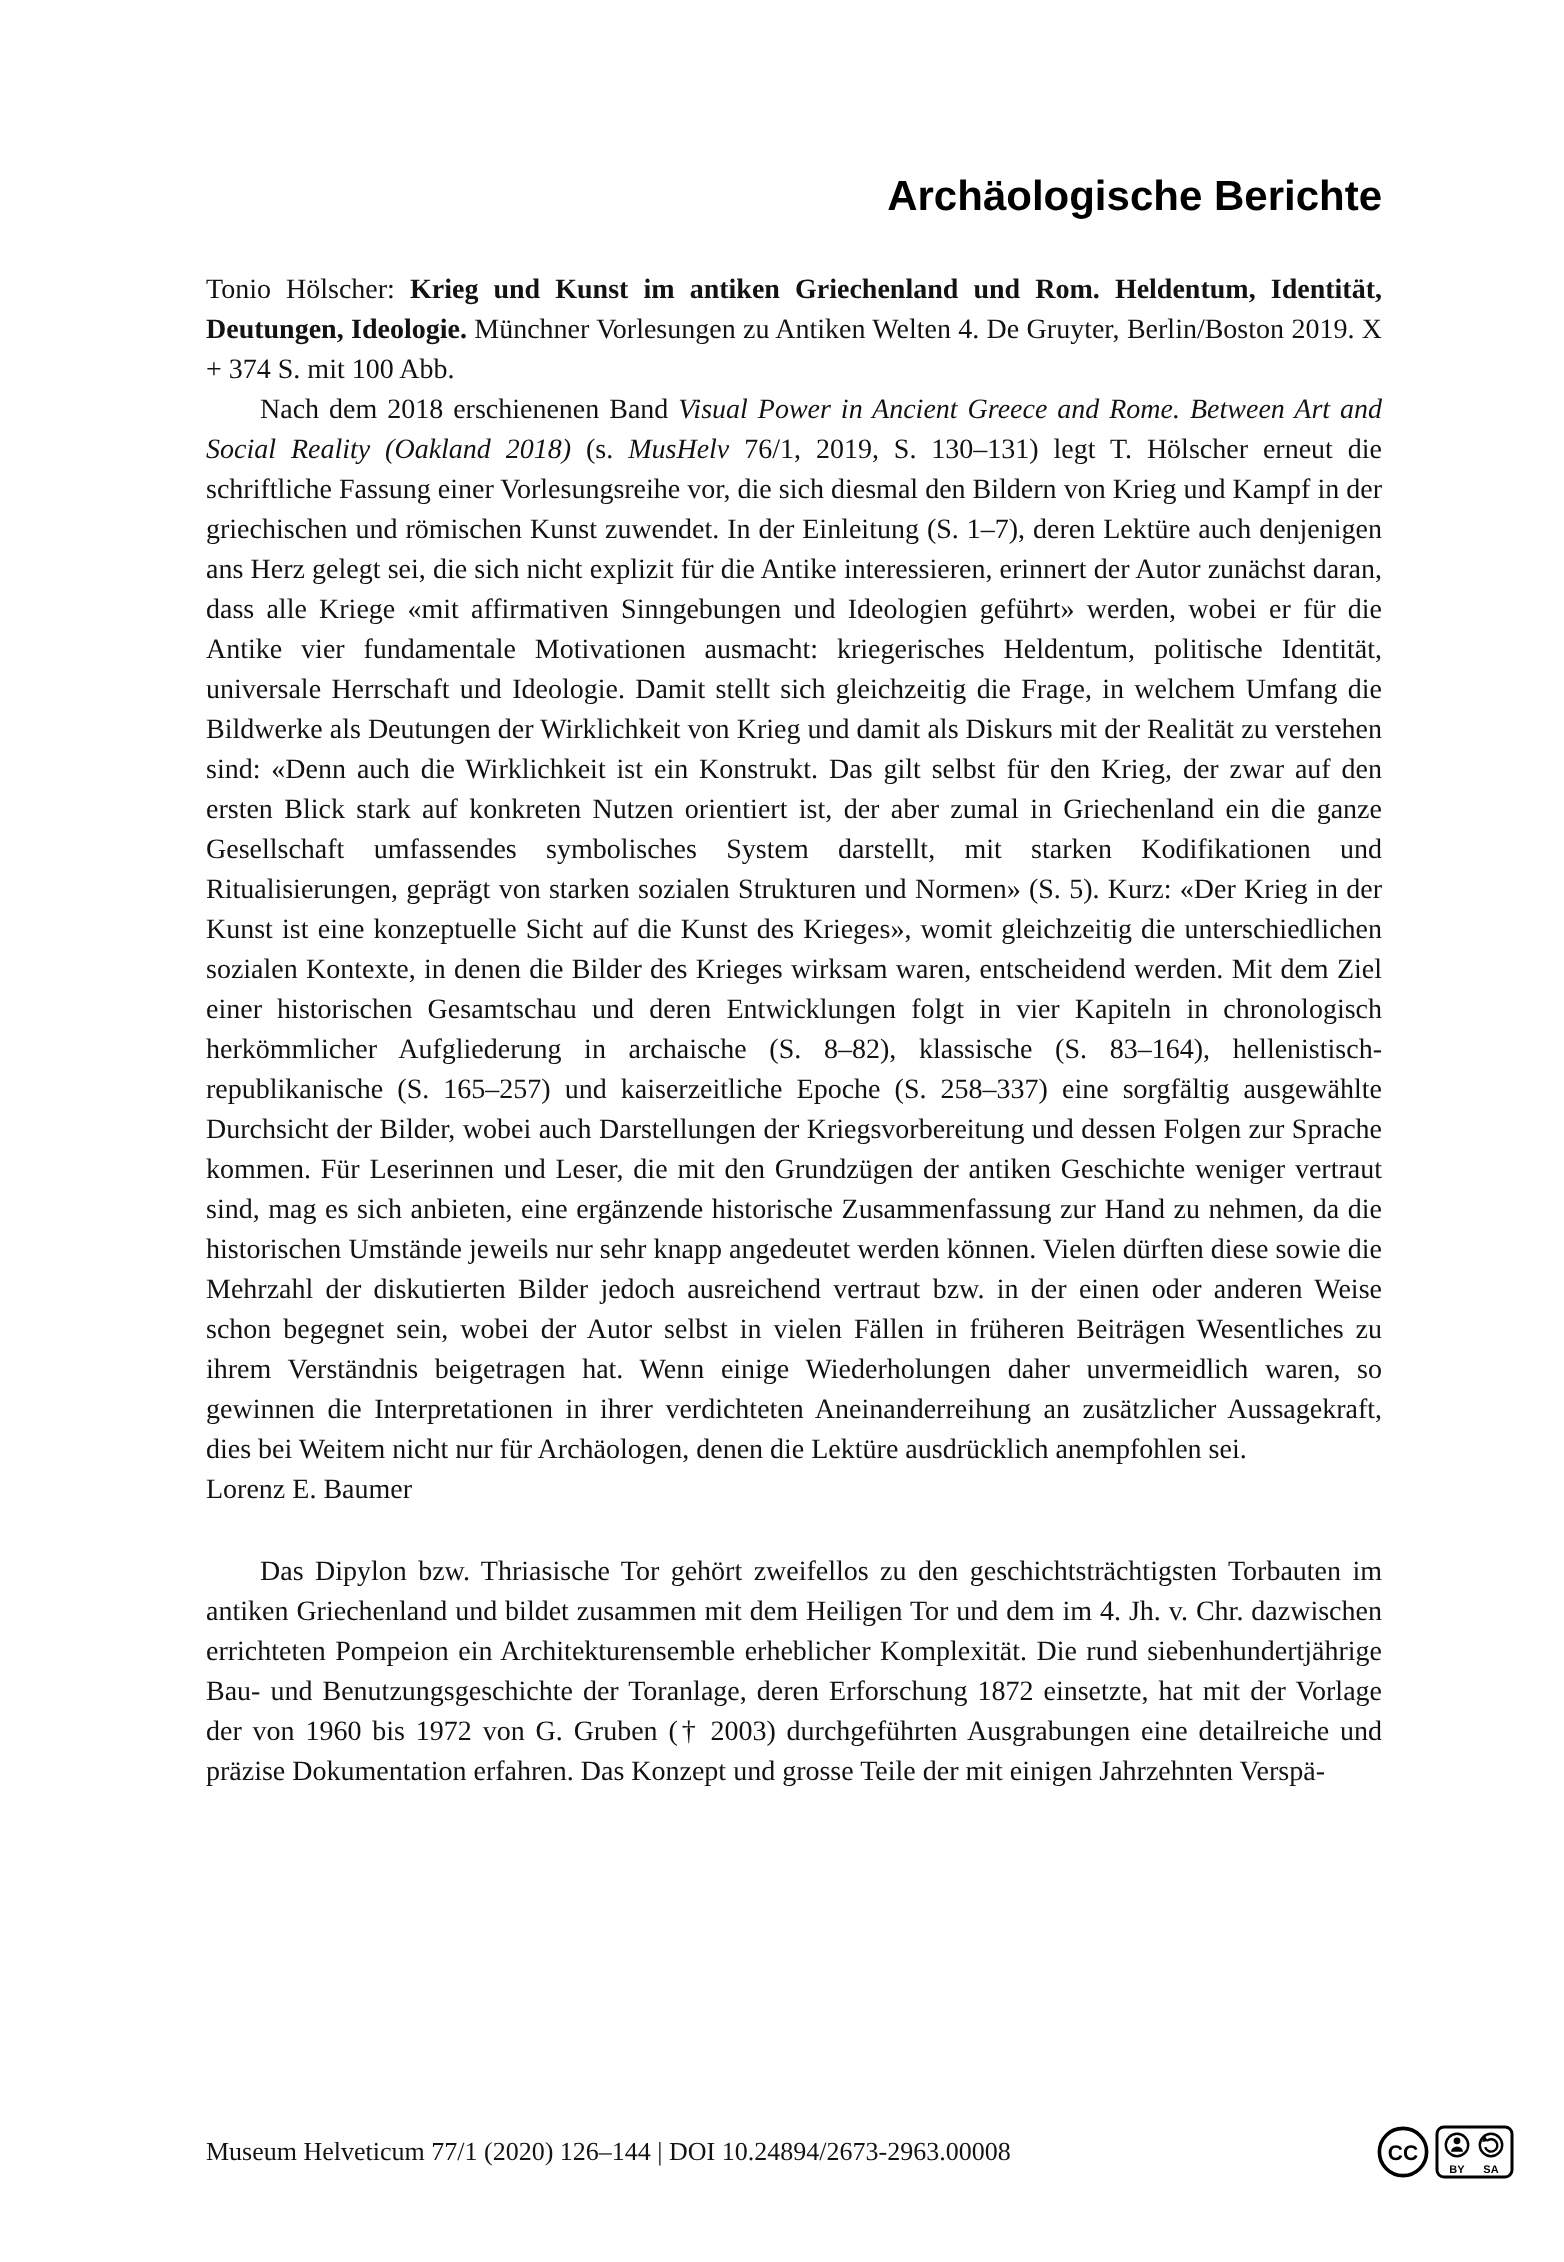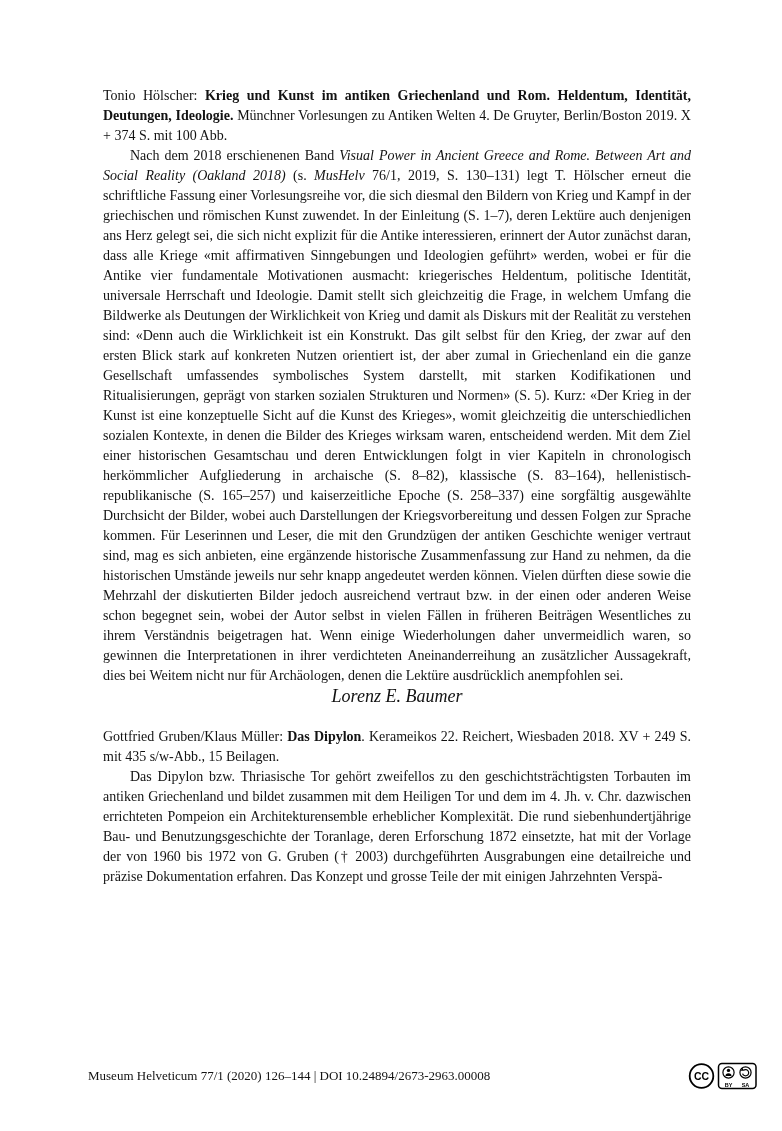--- a/index.html
+++ b/index.html
@@ -39,57 +39,56 @@
   p.bodypara {
     font-size: 14px;
     line-height: 20px;
     text-align: justify;
     text-indent: 27px;
     hyphens: auto;
     -webkit-hyphens: auto;
   }
   .i { font-style: italic; }
   .signature {
-    font-size: 18px;
+    font-size: 14px;
     line-height: 20px;
-    font-style: italic;
-    text-align: center;
+    text-align: left;
   }
   .review + .review { margin-top: 21px; }
   .footer {
     position: absolute;
-    left: 88px;
+    left: 103px;
     right: 25px;
     bottom: 40px;
     display: flex;
     justify-content: space-between;
     align-items: center;
   }
   .footer-text {
     font-size: 13px;
     line-height: 16px;
     color: #121212;
   }
   .cc-badge { display: block; }
 </style>
 </head>
 <body>
 
 <div class="page">
   <div class="content">
 
+    <h1 class="section-title">Archäologische Berichte</h1>
 
     <section class="review">
       <p class="ref"><span class="author">Tonio Hölscher: </span><span class="worktitle">Krieg und Kunst im antiken Griechenland und Rom. Heldentum, Identität, Deutungen, Ideologie.</span><span> Münchner Vorlesungen zu Antiken Welten 4. De Gruyter, Berlin/Boston 2019. X + 374 S. mit 100 Abb.</span></p>
       <p class="bodypara"><span>Nach dem 2018 erschienenen Band </span><span class="i">Visual Power in Ancient Greece and Rome. Between Art and Social Reality (Oakland 2018)</span><span> (s. </span><span class="i">MusHelv</span><span> 76/1, 2019, S. 130–131) legt T. Hölscher erneut die schriftliche Fassung einer Vorlesungsreihe vor, die sich diesmal den Bildern von Krieg und Kampf in der griechischen und römischen Kunst zuwendet. In der Einleitung (S. 1–7), deren Lektüre auch denjenigen ans Herz gelegt sei, die sich nicht explizit für die Antike interessieren, erinnert der Autor zunächst daran, dass alle Kriege «mit affirmativen Sinngebungen und Ideologien geführt» werden, wobei er für die Antike vier fundamentale Motivationen ausmacht: kriegerisches Heldentum, politische Identität, universale Herrschaft und Ideologie. Damit stellt sich gleichzeitig die Frage, in welchem Umfang die Bildwerke als Deutungen der Wirklichkeit von Krieg und damit als Diskurs mit der Realität zu verstehen sind: «Denn auch die Wirklichkeit ist ein Konstrukt. Das gilt selbst für den Krieg, der zwar auf den ersten Blick stark auf konkreten Nutzen orientiert ist, der aber zumal in Griechenland ein die ganze Gesellschaft umfassendes symbolisches System darstellt, mit starken Kodifikationen und Ritualisierungen, geprägt von starken sozialen Strukturen und Normen» (S. 5). Kurz: «Der Krieg in der Kunst ist eine konzeptuelle Sicht auf die Kunst des Krieges», womit gleichzeitig die unterschiedlichen sozialen Kontexte, in denen die Bilder des Krieges wirksam waren, entscheidend werden. Mit dem Ziel einer historischen Gesamtschau und deren Entwicklungen folgt in vier Kapiteln in chronologisch herkömmlicher Aufgliederung in archaische (S. 8–82), klassische (S. 83–164), hellenistisch-republikanische (S. 165–257) und kaiserzeitliche Epoche (S. 258–337) eine sorgfältig ausgewählte Durchsicht der Bilder, wobei auch Darstellungen der Kriegsvorbereitung und dessen Folgen zur Sprache kommen. Für Leserinnen und Leser, die mit den Grundzügen der antiken Geschichte weniger vertraut sind, mag es sich anbieten, eine ergänzende historische Zusammenfassung zur Hand zu nehmen, da die historischen Umstände jeweils nur sehr knapp angedeutet werden können. Vielen dürften diese sowie die Mehrzahl der diskutierten Bilder jedoch ausreichend vertraut bzw. in der einen oder anderen Weise schon begegnet sein, wobei der Autor selbst in vielen Fällen in früheren Beiträgen Wesentliches zu ihrem Verständnis beigetragen hat. Wenn einige Wiederholungen daher unvermeidlich waren, so gewinnen die Interpretationen in ihrer verdichteten Aneinanderreihung an zusätzlicher Aussagekraft, dies bei Weitem nicht nur für Archäologen, denen die Lektüre ausdrücklich anempfohlen sei.</span></p>
       <p class="signature">Lorenz E. Baumer</p>
     </section>
 
     <section class="review">
-      <p class="ref"><span class="author">Gottfried Gruben/Klaus Müller: </span><span class="worktitle">Das Dipylon</span><span>. Kerameikos 22. Reichert, Wiesbaden 2018. XV + 249 S. mit 435 s/w-Abb., 15 Beilagen.</span></p>
       <p class="bodypara"><span>Das Dipylon bzw. Thriasische Tor gehört zweifellos zu den geschichtsträchtigsten Torbauten im antiken Griechenland und bildet zusammen mit dem Heiligen Tor und dem im 4. Jh. v. Chr. dazwischen errichteten Pompeion ein Architekturensemble erheblicher Komplexität. Die rund siebenhundertjährige Bau- und Benutzungsgeschichte der Toranlage, deren Erforschung 1872 einsetzte, hat mit der Vorlage der von 1960 bis 1972 von G. Gruben († 2003) durchgeführten Ausgrabungen eine detailreiche und präzise Dokumentation erfahren. Das Konzept und grosse Teile der mit einigen Jahrzehnten Verspä-</span></p>
     </section>
 
   </div>
 
   <div class="footer">
     <div class="footer-text">Museum Helveticum 77/1 (2020) 126–144 | DOI 10.24894/2673-2963.00008</div>
     <svg class="cc-badge" width="69" height="30" viewBox="0 0 69 30" xmlns="http://www.w3.org/2000/svg">
       <g>
         <circle cx="13.5" cy="15" r="11.8" fill="none" stroke="#000" stroke-width="1.8"></circle>

